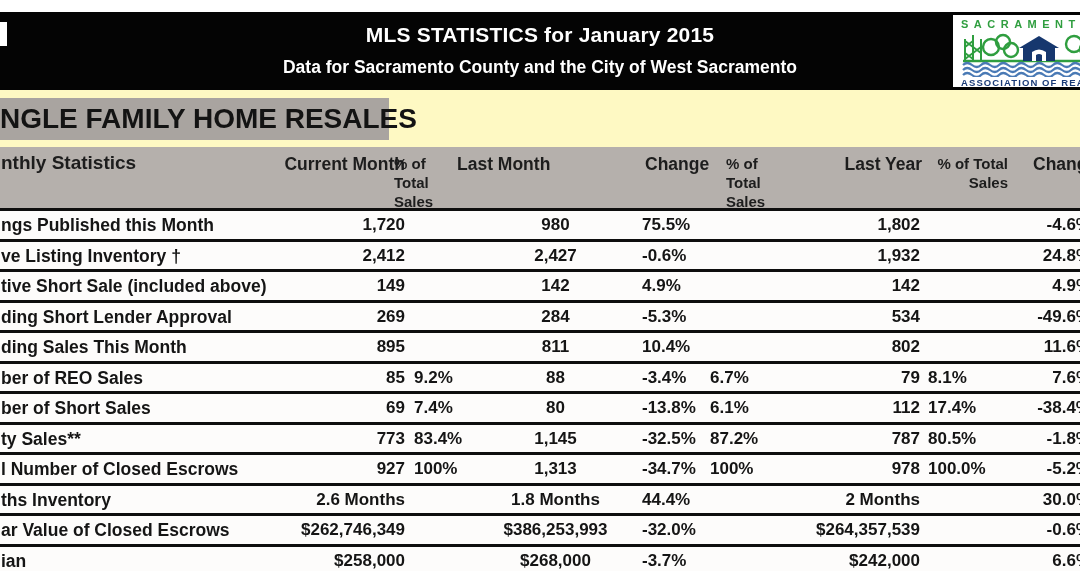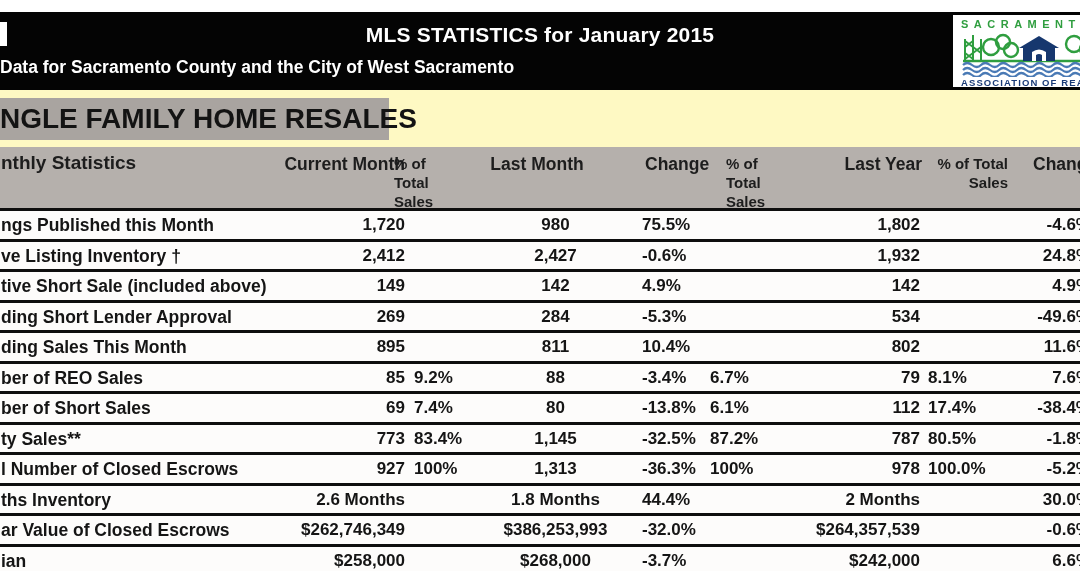--- a/index.html
+++ b/index.html
@@ -6,40 +6,40 @@
   .screen{
     position:relative; width:1080px; height:571px; overflow:hidden;
     background:#fef9c3; font-family:"Liberation Sans",sans-serif; font-weight:bold;
     color:#151515;
     margin-top:12px;
   }
   
   .banner{position:absolute; left:0; top:0; width:1080px; height:78px; background:#040404;}
   .banner-title{position:absolute; left:0; top:11px; width:1080px; text-align:center;
     color:#ffffff; font-size:21px; letter-spacing:0.2px;}
-  .banner-subtitle{position:absolute; left:0; top:45px; width:1080px; text-align:left;
+  .banner-subtitle{position:absolute; left:0; top:45px; width:1080px; text-align:center;
     color:#ffffff; font-size:17.5px;}
   .white-notch{position:absolute; left:0; top:10px; width:7px; height:24px; background:#ffffff;}
   
   .logo{position:absolute; left:953px; top:3px; width:150px; height:72px; background:#ffffff;
     box-sizing:border-box; padding:3px 0 0 8px; overflow:hidden;}
   .logo-top{color:#2f9e3f; font-size:11px; letter-spacing:5.5px; white-space:nowrap; line-height:12px;}
   .logo-bottom{color:#1b3c78; font-size:9.5px; letter-spacing:1.1px; white-space:nowrap; line-height:11px; margin-top:0px;}
   .logo svg{display:block; margin-top:1px;}
   
   .section-bar{position:absolute; left:0; top:86px; width:389px; height:42px; background:#a9a4a0;}
   .section-title{position:absolute; left:0px; top:0; line-height:42px; font-size:28px; color:#131313; white-space:nowrap;}
   
   .thead{position:absolute; left:0; top:135px; width:1080px; height:61px; background:#b5b0ac;}
   .h{position:absolute; color:#1d1d1d; white-space:nowrap;}
   .h-stats{left:1px; top:5px; font-size:19px;}
   .h-cur  {left:245px; width:160px; top:7px; font-size:17.5px; text-align:right;}
   .h-pct  {font-size:15px; line-height:19px; top:7px;}
   .h-pct1 {left:394px;}
-  .h-lm   {left:457px; width:160px; top:7px; font-size:17.5px; text-align:center;}
+  .h-lm   {left:457px; width:160px; top:7px; font-size:17.5px; text-align:left;}
   .h-chg1 {left:645px; top:7px; font-size:17.5px;}
   .h-pct2 {left:726px;}
   .h-ly   {left:762px; width:160px; top:7px; font-size:17.5px; text-align:right;}
   .h-pct3 {left:926px; width:82px; top:7px; font-size:15px; line-height:19px; text-align:right;}
   .h-chg2 {left:1033px; top:7px; font-size:17.5px;}
   
   .tbody{position:absolute; left:0; top:196px; width:1080px; border-top:3px solid #0e0e0e;}
   .row{position:relative; height:27.5px; background:#fdfcfb; border-bottom:3px solid #0e0e0e;}
   .row:last-child{border-bottom:none;}
   .c{position:absolute; top:0; height:27.5px; line-height:28px; font-size:17px; white-space:nowrap; overflow:visible;}
@@ -224,21 +224,21 @@
       <span class="c ly">787</span>
       <span class="c lypct">80.5%</span>
       <span class="c chg2">-1.8%</span>
     </div>
 
     <div class="row">
       <span class="c label">l Number of Closed Escrows</span>
       <span class="c cur">927</span>
       <span class="c curpct">100%</span>
       <span class="c lm">1,313</span>
-      <span class="c chg1">-36.3%</span>
+      <span class="c chg1">-34.7%</span>
       <span class="c lmpct">100%</span>
       <span class="c ly">978</span>
       <span class="c lypct">100.0%</span>
       <span class="c chg2">-5.2%</span>
     </div>
 
     <div class="row">
       <span class="c label">ths Inventory</span>
       <span class="c cur">2.6 Months</span>
       <span class="c curpct"></span>

